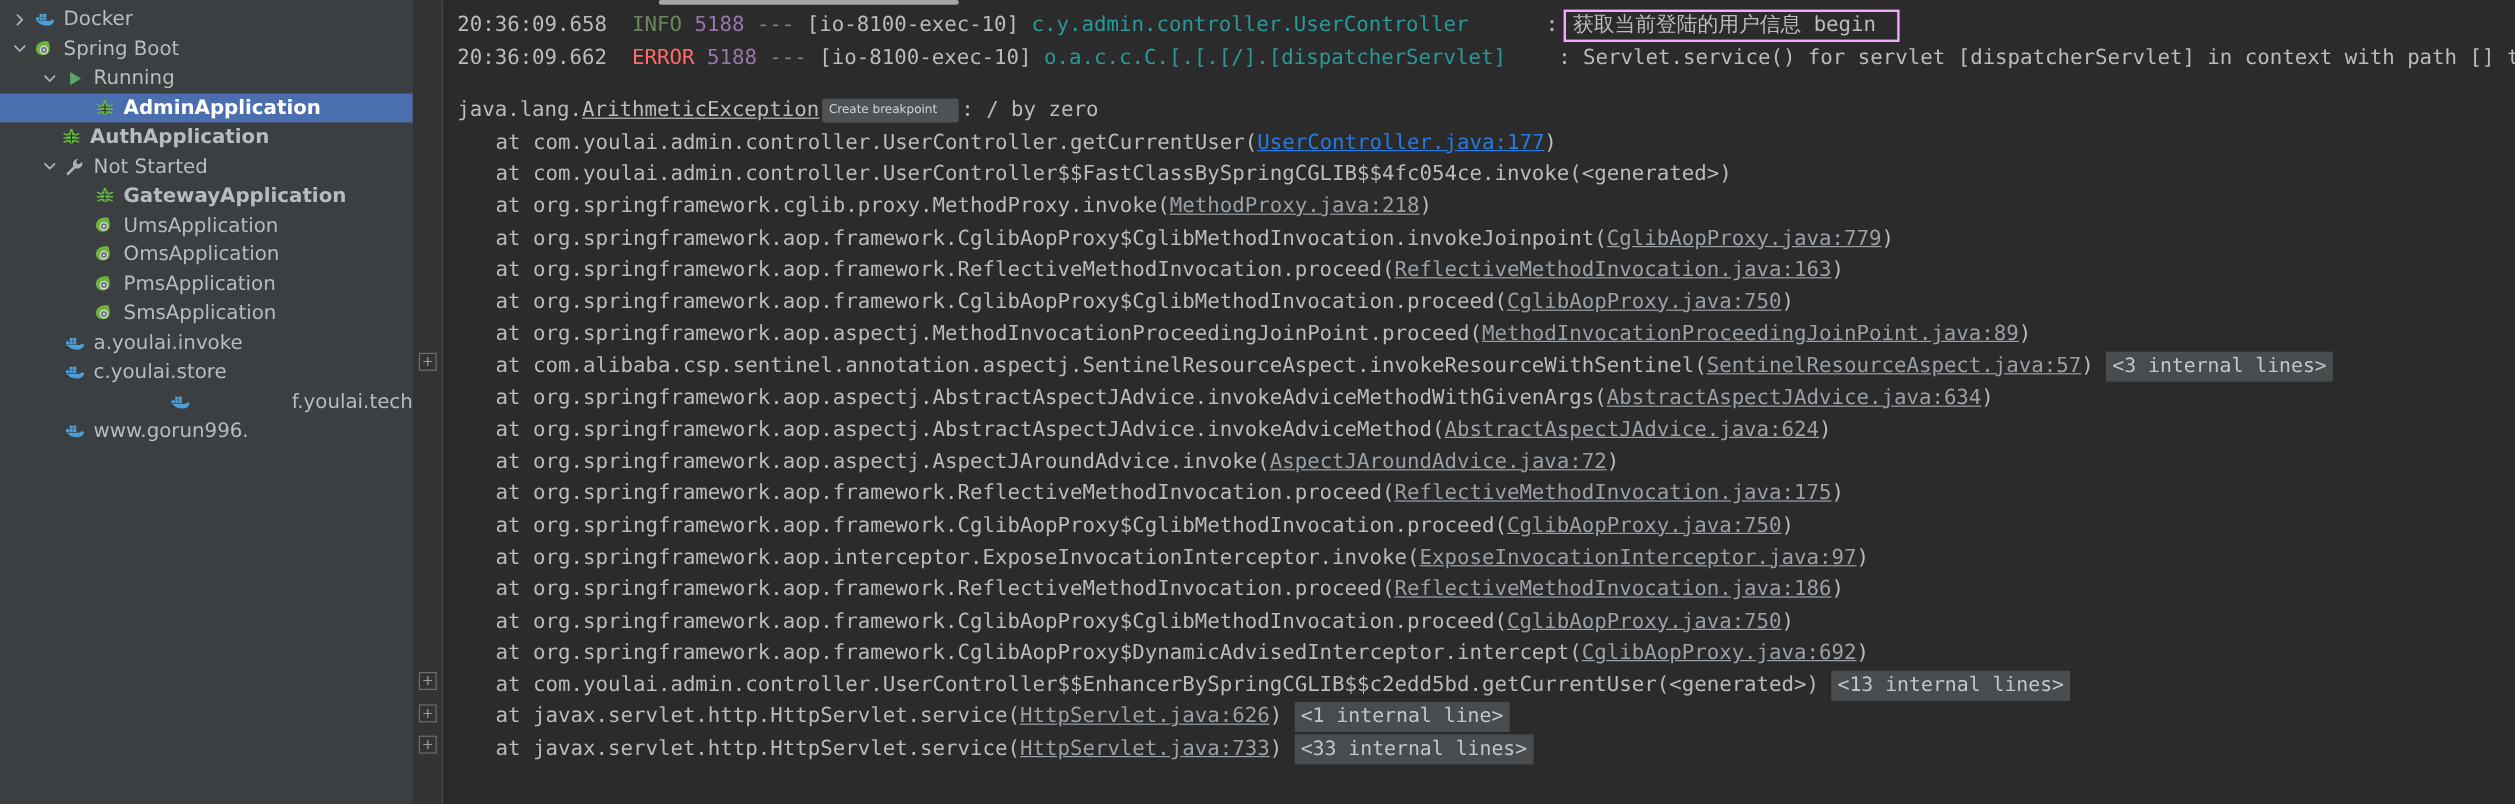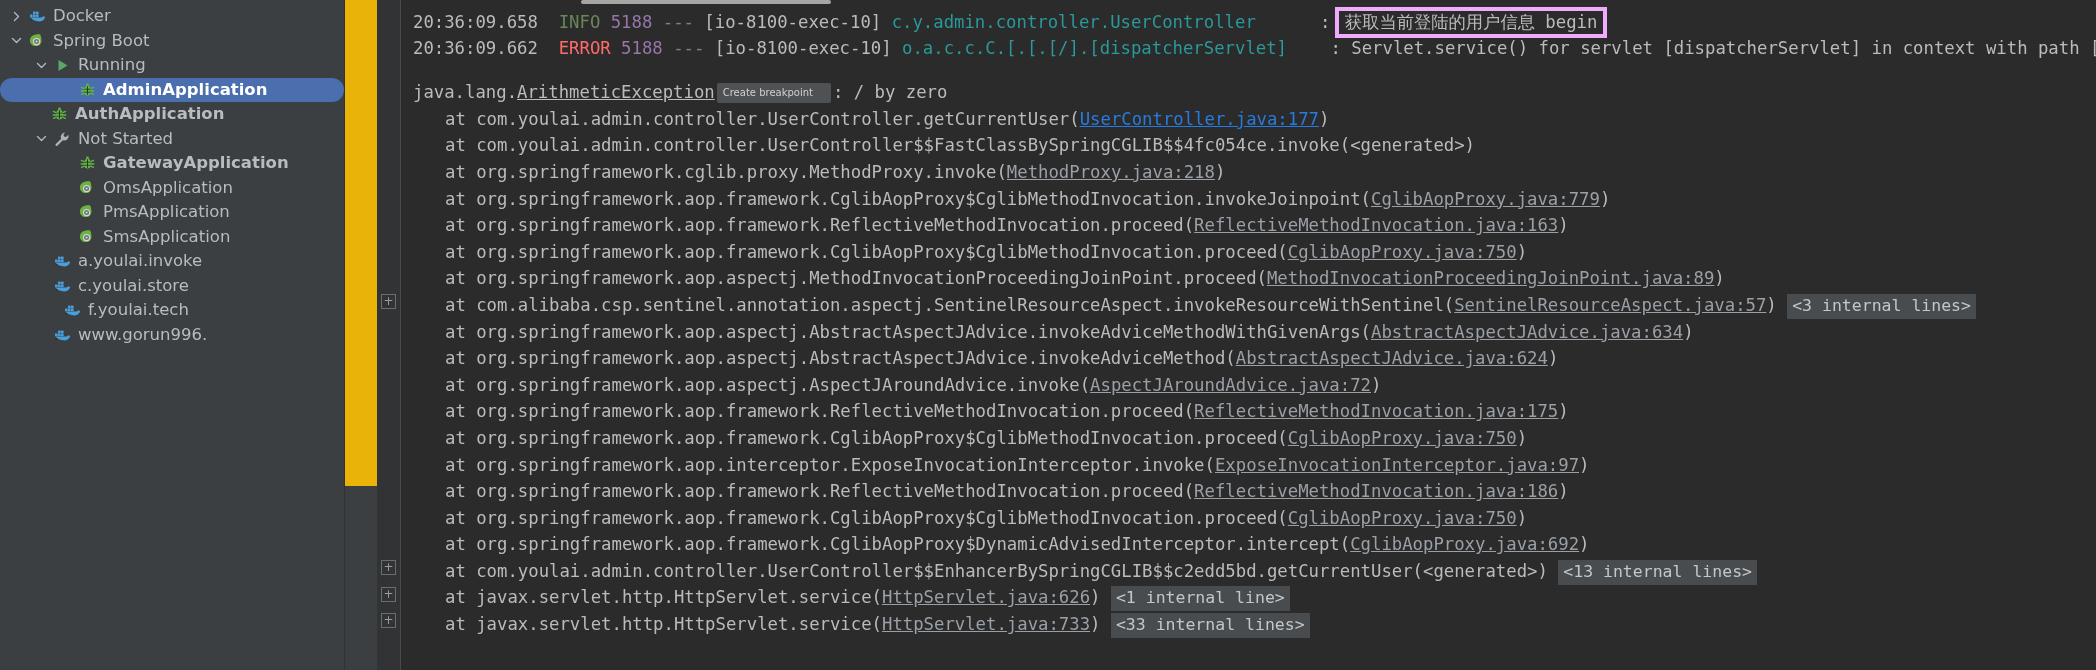--- a/index.html
+++ b/index.html
@@ -6,22 +6,21 @@
   html, body {
     margin: 0; padding: 0;
     width: 2096px; height: 670px;
     overflow: hidden;
     background: #3c3f41;
     font-family: "DejaVu Sans", sans-serif;
   }
   #app {
     display: flex;
     width: 2096px; height: 486px;
-    background: #eab308;
-    gap: 32px;
+    background: #86efac;
   }
 
   
   #sidebar {
     width: 345px;
     min-width: 345px;
     height: 670px;
     background: #3c3f41;
     border-right: 1px solid #323232;
     padding-top: 4px;
@@ -31,21 +30,21 @@
   .tree-row {
     height: 24.5px;
     display: flex;
     align-items: center;
     font-size: 16.5px;
     color: #b9bcbf;
     white-space: nowrap;
     font-family: "DejaVu Sans", sans-serif;
     padding-left: 4px;
   }
-  .tree-row.selected { background: #4b6eaf; color: #ffffff; border-radius: 12px; }
+  .tree-row.selected { background: #4b6eaf; color: #ffffff; }
   .tree-row.bold .tree-label { font-weight: bold; color: #b9bcbf; }
   .tree-row.selected .tree-label { font-weight: bold; color: #ffffff; }
 
   .arrow {
     width: 20px; min-width: 20px;
     display: inline-flex;
     align-items: center; justify-content: center;
     color: #a9b7c6;
   }
   .arrow svg { display: block; }
@@ -109,22 +108,22 @@
   .c-thread  { color: #bbbbbb; }
   .c-logger  { color: #299999; }
   .c-msg     { color: #bbbbbb; }
   .c-exc     { color: #bbbbbb; }
   .c-link    { color: #287bde; text-decoration: underline; text-align: center; }
   .c-dimlink { color: #9aa0a6; text-decoration: underline; }
   .c-excname { color: #bbbbbb; text-decoration: underline; }
 
   .hl-box {
     display: inline-block;
-    border: 4px solid #f0abfc;
-    padding: 0px 6px 1px 6px;
+    border: 2px solid #f0abfc;
+    padding: 0px 18px 1px 6px;
     margin: -1px -6px;
     line-height: 22px;
     vertical-align: middle;
   }
   .breakpoint-chip {
     display: inline-block;
     background: #4e5254;
     color: #cfd2d4;
     font-family: "DejaVu Sans", sans-serif;
     font-size: 10px;
@@ -266,20 +265,32 @@
       <div class="tree-row" style="padding-left: 56px;">
         <span class="arrow"></span>
         <span class="ico">
           <svg width="18" height="16" viewBox="0 0 18 16">
             <path d="M12.2 1.4 C12.2 1.4 6.5 0.6 3.6 3.6 C0.9 6.4 1.6 10.4 4.4 12.2 C7.3 14 11.5 13.1 13.0 9.9 C14.4 6.8 12.2 1.4 12.2 1.4 Z" fill="#6db33f"></path>
             <circle cx="8.6" cy="8.6" r="3.6" fill="#d5d8da"></circle>
             <circle cx="8.6" cy="8.6" r="2.5" fill="#6f7477"></circle>
             <circle cx="8.6" cy="8.6" r="1.0" fill="#d5d8da"></circle>
           </svg>
         </span>
+        <span class="tree-label">UmsApplication</span>
+      </div>
+      <div class="tree-row" style="padding-left: 56px;">
+        <span class="arrow"></span>
+        <span class="ico">
+          <svg width="18" height="16" viewBox="0 0 18 16">
+            <path d="M12.2 1.4 C12.2 1.4 6.5 0.6 3.6 3.6 C0.9 6.4 1.6 10.4 4.4 12.2 C7.3 14 11.5 13.1 13.0 9.9 C14.4 6.8 12.2 1.4 12.2 1.4 Z" fill="#6db33f"></path>
+            <circle cx="8.6" cy="8.6" r="3.6" fill="#d5d8da"></circle>
+            <circle cx="8.6" cy="8.6" r="2.5" fill="#6f7477"></circle>
+            <circle cx="8.6" cy="8.6" r="1.0" fill="#d5d8da"></circle>
+          </svg>
+        </span>
         <span class="tree-label">OmsApplication</span>
       </div>
       <div class="tree-row" style="padding-left: 56px;">
         <span class="arrow"></span>
         <span class="ico">
           <svg width="18" height="16" viewBox="0 0 18 16">
             <path d="M12.2 1.4 C12.2 1.4 6.5 0.6 3.6 3.6 C0.9 6.4 1.6 10.4 4.4 12.2 C7.3 14 11.5 13.1 13.0 9.9 C14.4 6.8 12.2 1.4 12.2 1.4 Z" fill="#6db33f"></path>
             <circle cx="8.6" cy="8.6" r="3.6" fill="#d5d8da"></circle>
             <circle cx="8.6" cy="8.6" r="2.5" fill="#6f7477"></circle>
             <circle cx="8.6" cy="8.6" r="1.0" fill="#d5d8da"></circle>
@@ -322,21 +333,21 @@
             <rect x="5" y="6.5" width="2.6" height="2.6" fill="#4a9ed9"></rect>
             <rect x="8" y="6.5" width="2.6" height="2.6" fill="#4a9ed9"></rect>
             <rect x="5" y="3.6" width="2.6" height="2.6" fill="#4a9ed9"></rect>
             <rect x="8" y="3.6" width="2.6" height="2.6" fill="#4a9ed9"></rect>
             <path d="M1 9.6 h11.2 c1.6 0 2.6 -0.7 3.0 -1.6 c0.6 0.7 1.4 0.9 2.0 0.8 c-0.5 2.6 -2.4 4.6 -5.6 4.6 c-4.4 0 -7.6 -1.6 -9.4 -3.8 z" fill="#4a9ed9"></path>
             <circle cx="3.3" cy="11.6" r="0.9" fill="#2b2b2b"></circle>
           </svg>
         </span>
         <span class="tree-label">c.youlai.store</span>
       </div>
-      <div class="tree-row" style="padding-left: 41px;">
+      <div class="tree-row" style="padding-left: 41px; justify-content: space-between;">
         <span class="arrow"></span>
         <span class="ico">
           <svg width="18" height="16" viewBox="0 0 18 16">
             <rect x="2" y="6.5" width="2.6" height="2.6" fill="#4a9ed9"></rect>
             <rect x="5" y="6.5" width="2.6" height="2.6" fill="#4a9ed9"></rect>
             <rect x="8" y="6.5" width="2.6" height="2.6" fill="#4a9ed9"></rect>
             <rect x="5" y="3.6" width="2.6" height="2.6" fill="#4a9ed9"></rect>
             <rect x="8" y="3.6" width="2.6" height="2.6" fill="#4a9ed9"></rect>
             <path d="M1 9.6 h11.2 c1.6 0 2.6 -0.7 3.0 -1.6 c0.6 0.7 1.4 0.9 2.0 0.8 c-0.5 2.6 -2.4 4.6 -5.6 4.6 c-4.4 0 -7.6 -1.6 -9.4 -3.8 z" fill="#4a9ed9"></path>
             <circle cx="3.3" cy="11.6" r="0.9" fill="#2b2b2b"></circle>

